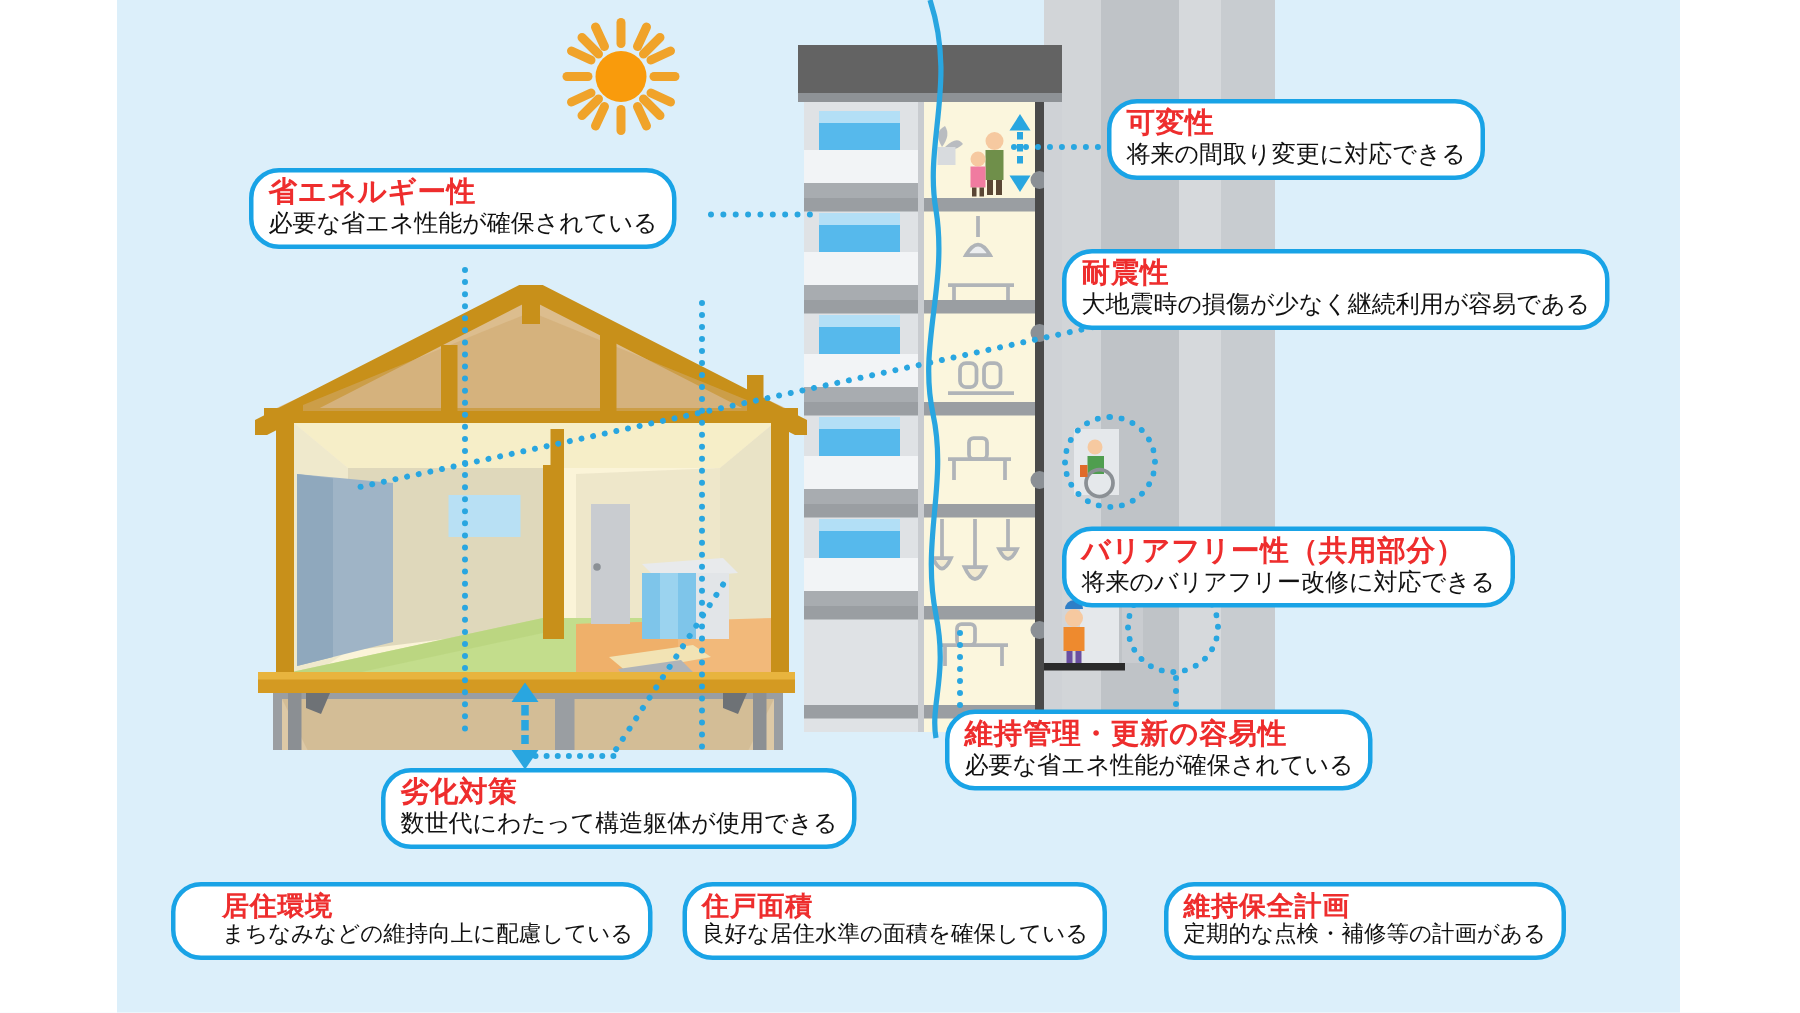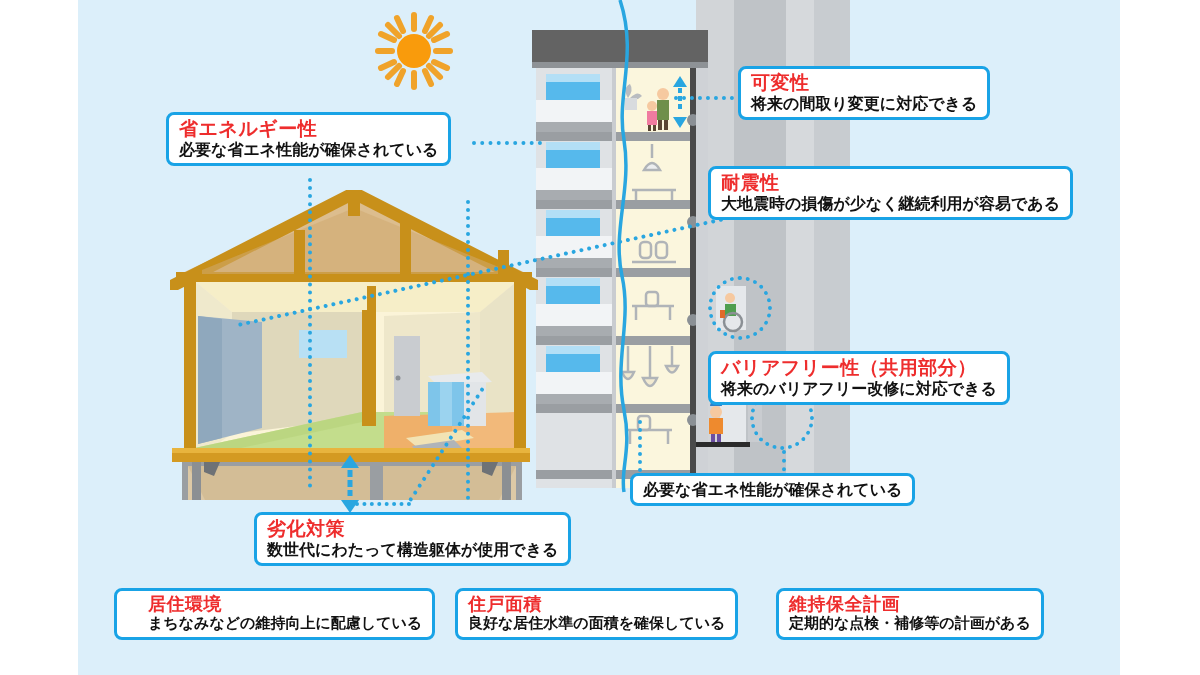--- a/index.html
+++ b/index.html
@@ -10,38 +10,38 @@
   
   #canvas{position:absolute;left:78px;top:0;width:1042px;height:675px;background:#dceffa;overflow:hidden;}
 
   .abs{position:absolute;}
 
   
   .callout{
     position:absolute;
     background:#ffffff;
     border:3px solid #19a3e6;
-    border-radius:8px;
+    border-radius:20px;
     padding:4px 10px 5px 10px;
     box-sizing:border-box;
     line-height:1.08;
     white-space:nowrap;
     z-index:40;
   }
   .callout .ttl{
     display:block;
     color:#ee2d2d;
     font-weight:bold;
     font-size:19px;
     letter-spacing:0.5px;
   }
   .callout .sub{
     display:block;
     color:#111111;
-    font-weight:bold;
+    font-weight:normal;
     font-size:16px;
     letter-spacing:0px;
     margin-top:1px;
   }
   .callout.small .ttl{font-size:18px;}
   .callout.small .sub{font-size:15px;}
 
   
   .dotline{
     position:absolute;
@@ -372,20 +372,21 @@
       <span class="ttl">耐震性</span>
       <span class="sub">大地震時の損傷が少なく継続利用が容易である</span>
     </div>
 
     <div class="callout" style="left:630px;top:331px;margin-top:20px;">
       <span class="ttl">バリアフリー性（共用部分）</span>
       <span class="sub">将来のバリアフリー改修に対応できる</span>
     </div>
 
     <div class="callout" style="left:552px;top:473px;">
+      <span class="ttl">維持管理・更新の容易性</span>
       <span class="sub">必要な省エネ性能が確保されている</span>
     </div>
 
     <div class="callout" style="left:176px;top:512px;">
       <span class="ttl">劣化対策</span>
       <span class="sub">数世代にわたって構造躯体が使用できる</span>
     </div>
 
     <div class="callout small" style="left:36px;top:588px;padding-left:31px;">
       <span class="ttl">居住環境</span>

